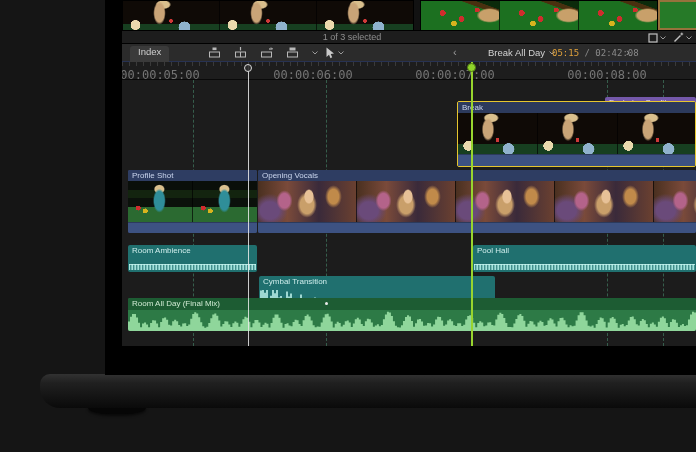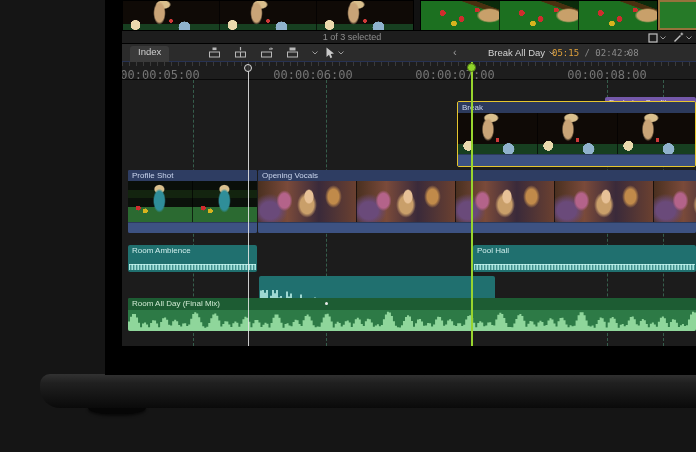--- a/index.html
+++ b/index.html
@@ -272,20 +272,21 @@
         <div class="clip clip-audio" style="left:6px;top:157px;width:129px;height:27px;">
           <span class="clip-label">Room Ambience</span>
           <div class="a-wave"></div>
         </div>
         <div class="clip clip-audio" style="left:351px;top:157px;width:223px;height:27px;">
           <span class="clip-label">Pool Hall</span>
           <div class="a-wave"></div>
         </div>
 
         <div class="clip clip-audio" style="left:137px;top:188px;width:236px;height:30px;">
+          <span class="clip-label">Cymbal Transition</span>
           <div class="cym-wave">
             <svg preserveAspectRatio="none" viewBox="0 0 234 16">
                 <path d="M0,16L0,1.4L2,1.4L2,1.0L4,1.0L4,3.7L6,3.7L6,1.0L8,1.0L8,9.7L10,9.7L10,6.8L12,6.8L12,1.0L14,1.0L14,4.3L16,4.3L16,1.0L18,1.0L18,8.5L20,8.5L20,7.1L22,7.1L22,9.4L24,9.4L24,9.2L26,9.2L26,2.5L28,2.5L28,7.6L30,7.6L30,4.5L32,4.5L32,10.9L34,10.9L34,11.1L36,11.1L36,9.1L38,9.1L38,10.4L40,10.4L40,5.4L42,5.4L42,10.0L44,10.0L44,9.3L46,9.3L46,11.8L48,11.8L48,12.8L50,12.8L50,9.4L52,9.4L52,11.2L54,11.2L54,8.4L56,8.4L56,11.6L58,11.6L58,12.3L60,12.3L60,12.2L62,12.2L62,13.3L64,13.3L64,10.2L66,10.2L66,11.9L68,11.9L68,11.0L70,11.0L70,12.6L72,12.6L72,13.7L74,13.7L74,12.4L76,12.4L76,13.3L78,13.3L78,11.4L80,11.4L80,12.6L82,12.6L82,12.8L84,12.8L84,13.2L86,13.2L86,14.2L88,14.2L88,12.7L90,12.7L90,13.4L92,13.4L92,12.5L94,12.5L94,13.1L96,13.1L96,13.9L98,13.9L98,13.6L100,13.6L100,14.3L102,14.3L102,13.1L104,13.1L104,13.5L106,13.5L106,13.4L108,13.4L108,13.6L110,13.6L110,14.4L112,14.4L112,13.8L114,13.8L114,14.2L116,14.2L116,13.5L118,13.5L118,13.7L120,13.7L120,14.0L122,14.0L122,14.0L124,14.0L124,14.5L126,14.5L126,14.0L128,14.0L128,14.1L130,14.1L130,13.9L132,13.9L132,13.9L134,13.9L134,14.4L136,14.4L136,14.2L138,14.2L138,14.5L140,14.5L140,14.1L142,14.1L142,14.1L144,14.1L144,14.2L146,14.2L146,14.2L148,14.2L148,14.5L150,14.5L150,14.3L152,14.3L152,14.4L154,14.4L154,14.3L156,14.3L156,14.2L158,14.2L158,14.4L160,14.4L160,14.3L162,14.3L162,14.6L164,14.6L164,14.4L166,14.4L166,14.4L168,14.4L168,14.4L170,14.4L170,14.3L172,14.3L172,14.5L174,14.5L174,14.4L176,14.4L176,14.5L178,14.5L178,14.5L180,14.5L180,14.4L182,14.4L182,14.5L184,14.5L184,14.4L186,14.4L186,14.6L188,14.6L188,14.5L190,14.5L190,14.5L192,14.5L192,14.5L194,14.5L194,14.4L196,14.4L196,14.5L198,14.5L198,14.5L200,14.5L200,14.6L202,14.6L202,14.5L204,14.5L204,14.5L206,14.5L206,14.5L208,14.5L208,14.5L210,14.5L210,14.6L212,14.6L212,14.5L214,14.5L214,14.6L216,14.6L216,14.6L218,14.6L218,14.5L220,14.5L220,14.6L222,14.6L222,14.5L224,14.5L224,14.6L226,14.6L226,14.6L228,14.6L228,14.6L230,14.6L230,14.6L232,14.6L232,14.5L234,14.5L234,14.6L236,14.6L234,16Z" fill="#9fd8d2"></path>
               </svg>
           </div>
         </div>
 
         <div class="clip clip-music" style="left:6px;top:218px;width:568px;height:33px;">
           <span class="clip-label">Room All Day (Final Mix)</span>
           <div class="wave-holder">

